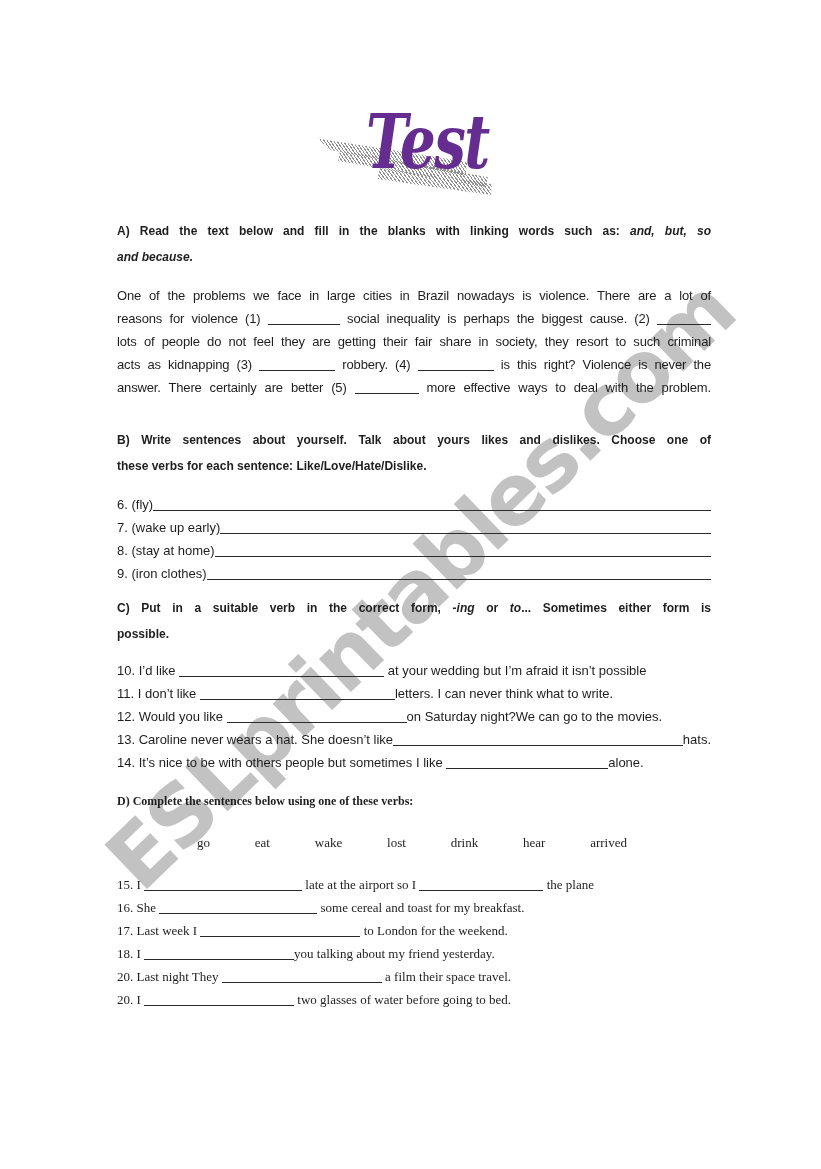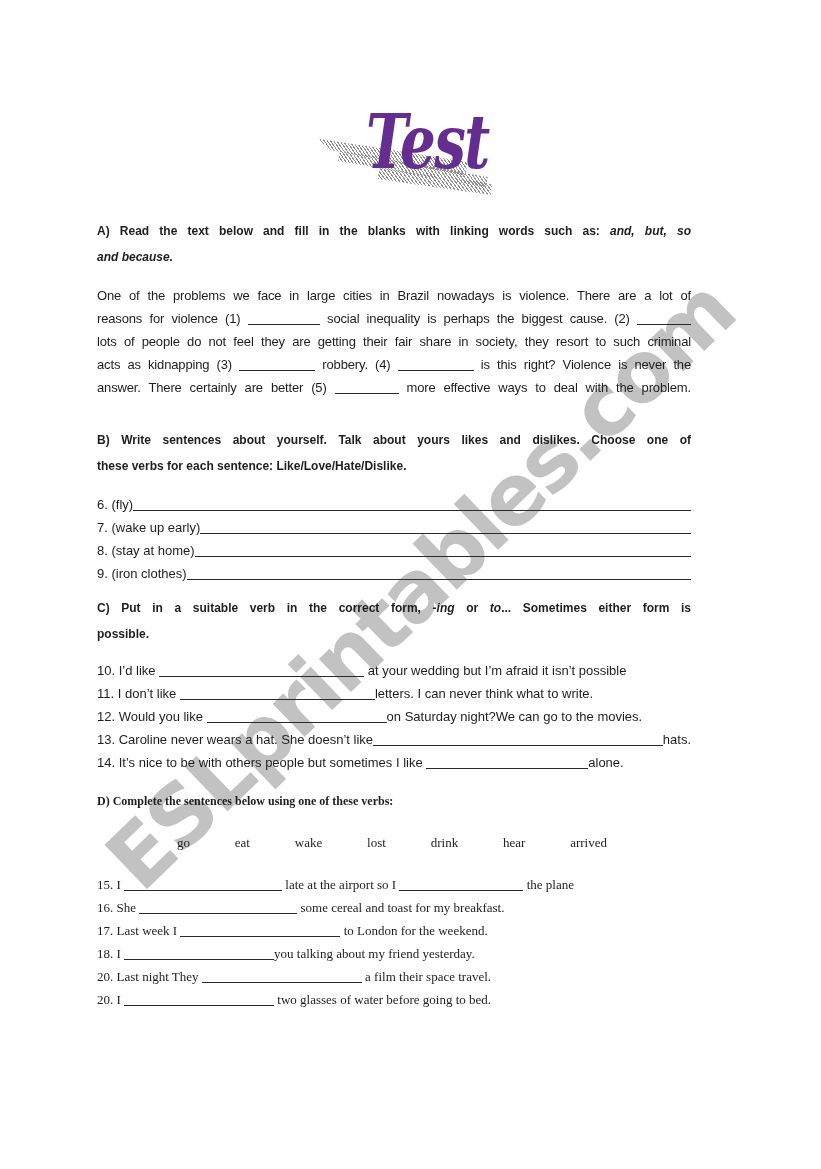--- a/index.html
+++ b/index.html
@@ -21,21 +21,21 @@
            clip-path:polygon(0 30%,100% 0,100% 100%,9% 95%);}
   .streak2{left:338px;top:164px;width:150px;height:10px;transform:rotate(10deg);}
   .streak3{left:378px;top:176px;width:114px;height:11px;transform:rotate(8deg);}
   .title-word{position:absolute;left:366px;top:102px;
               font-family:"DejaVu Serif","Liberation Serif",serif;
               font-style:italic;font-weight:bold;font-size:74px;line-height:80px;
               letter-spacing:-2px;color:#662d91;
               transform:scaleX(0.76);transform-origin:left top;}
 
   
-  .content{position:absolute;left:97px;top:218px;width:594px;z-index:4;}
+  .content{position:absolute;left:117px;top:218px;width:594px;z-index:4;}
 
   .heading{font-weight:bold;}
   .hline{line-height:26px;font-size:12px;}
   .just{text-align:justify;text-align-last:justify;}
   .para{margin-top:14px;}
   .pline{line-height:23px;font-size:13px;letter-spacing:-0.15px;}
 
   .sec-B{margin-top:28px;}
   .sec-B .items{margin-top:14px;}
   .sec-C{margin-top:10px;}

